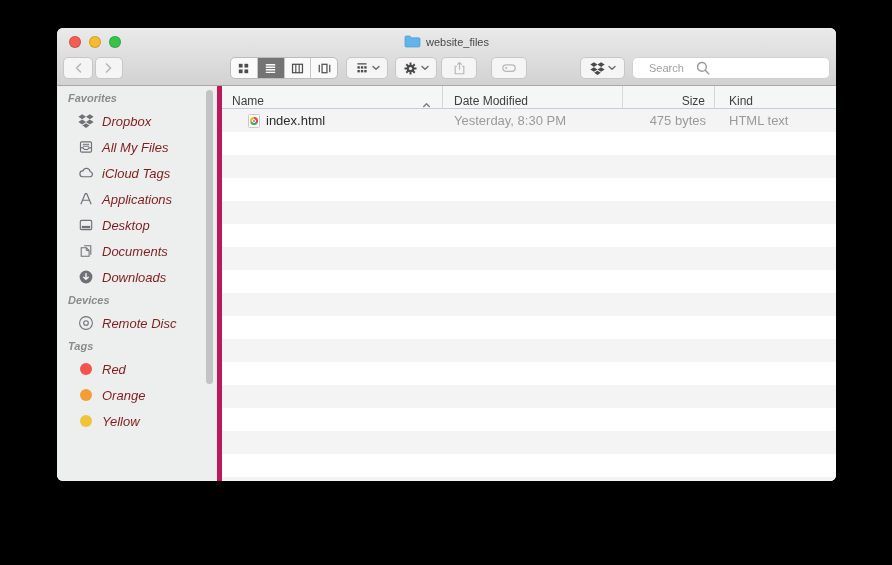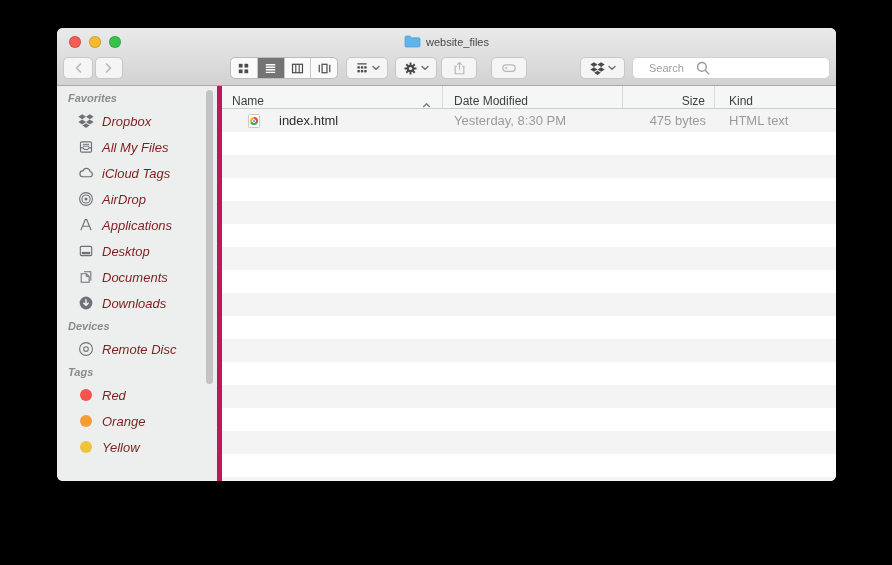--- a/index.html
+++ b/index.html
@@ -48,21 +48,21 @@
   .lh .c{box-sizing:border-box;display:flex;align-items:flex-end;border-right:1px solid #d8d8d8;}
   .c-name{width:221px;padding-left:10px;}
   .c-date{width:180px;padding-left:11px;}
   .c-size{width:92px;justify-content:flex-end;padding-right:9px;}
   .c-kind{flex:1;padding-left:14px;border-right:none !important;}
   .lh .sort{margin-left:auto;margin-right:11px;display:flex;align-items:center;}
   .rows{flex:1;overflow:hidden;}
   .row{height:23px;display:flex;align-items:center;font-size:13px;}
   .row:nth-child(odd){background:#f4f4f4;}
   .row .cell{box-sizing:border-box;display:flex;align-items:center;}
-  .cell-name{width:221px;padding-left:26px;gap:19px;color:#2c2c2c;text-align:right;}
+  .cell-name{width:221px;padding-left:26px;gap:6px;color:#2c2c2c;text-align:right;}
   .cell-date{width:180px;padding-left:11px;color:#9b9b9b;}
   .cell-size{width:92px;justify-content:flex-end;padding-right:9px;color:#9b9b9b;}
   .cell-kind{flex:1;padding-left:14px;color:#9b9b9b;}
   .ficon{width:12px;height:14px;background:#fff;border:1px solid #c9c9c9;border-radius:1.5px;
          position:relative;flex:0 0 12px;box-sizing:border-box;}
   .ficon .ring{position:absolute;left:1px;top:2.5px;width:8px;height:8px;border-radius:50%;
          background:conic-gradient(#e8453c 0 120deg,#4aa556 120deg 240deg,#f3b228 240deg 360deg);}
   .ficon .dot{position:absolute;left:3px;top:4.5px;width:4px;height:4px;border-radius:50%;
          background:#4285f4;border:1px solid #fff;box-sizing:border-box;}
 </style>
@@ -246,32 +246,20 @@
                       <path d="M5.2 13.2h7.9a2.8 2.8 0 0 0 .5-5.6 4.1 4.1 0 0 0-8-.9 3.1 3.1 0 0 0-.4 6.5Z" stroke="#6e7276" stroke-width="1.3" stroke-linejoin="round"></path>
                     </svg>
                   </span>
                 </span>
                 <span>iCloud Tags</span>
               </div>
               <div class="side-item">
                 <span class="ic">
                   <span>
                     <svg width="16" height="16" viewBox="0 0 18 18" fill="none" xmlns="http://www.w3.org/2000/svg" style="display:block">
-                      <circle cx="9" cy="9" r="1.7" fill="#6e7276"></circle>
-                      <circle cx="9" cy="9" r="4.6" stroke="#6e7276" stroke-width="1.2"></circle>
-                      <circle cx="9" cy="9" r="7.2" stroke="#6e7276" stroke-width="1.2"></circle>
-                    </svg>
-                  </span>
-                </span>
-                <span>AirDrop</span>
-              </div>
-              <div class="side-item">
-                <span class="ic">
-                  <span>
-                    <svg width="16" height="16" viewBox="0 0 18 18" fill="none" xmlns="http://www.w3.org/2000/svg" style="display:block">
                       <path d="M3.2 15 8.1 3h1.8l4.9 12M5.4 10.4h7.2" stroke="#6e7276" stroke-width="1.3" stroke-linejoin="round"></path>
                     </svg>
                   </span>
                 </span>
                 <span>Applications</span>
               </div>
               <div class="side-item">
                 <span class="ic">
                   <span>
                     <svg width="16" height="16" viewBox="0 0 18 18" fill="none" xmlns="http://www.w3.org/2000/svg" style="display:block">

